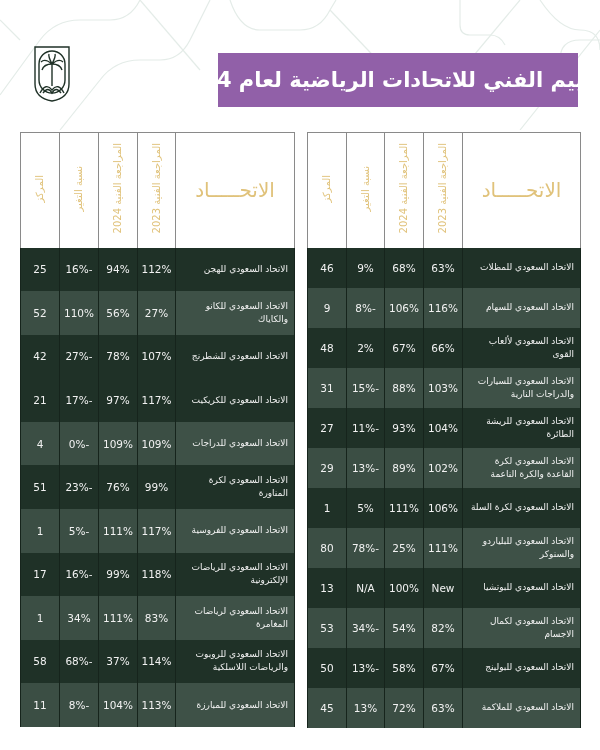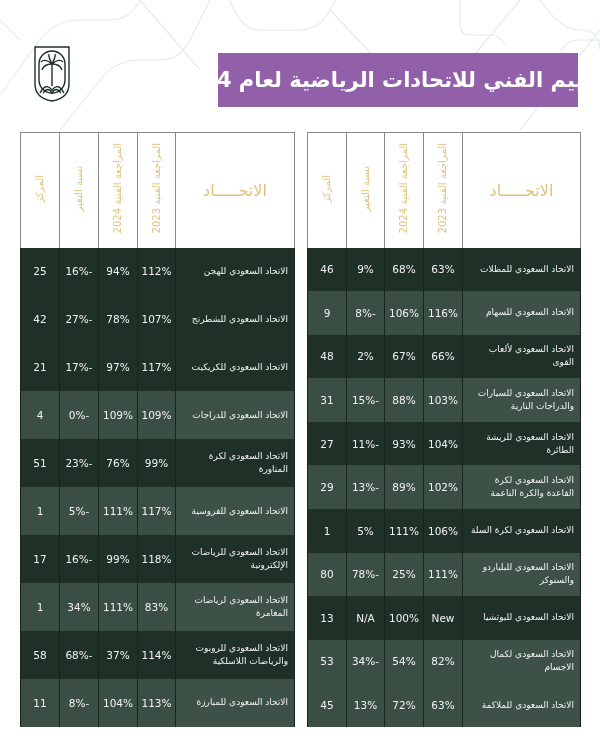--- a/index.html
+++ b/index.html
@@ -37,21 +37,21 @@
       height: 115px; background: #ffffff;
       border: 1.5px solid #8a8a8a; border-bottom: none;
       color: #e0c27a; font-weight: normal; padding: 0;
       vertical-align: middle; text-align: center;
     }
     .tbl th .rot {
       display: inline-block; writing-mode: vertical-rl; transform: rotate(180deg);
       font-size: 10px; line-height: 12px; white-space: normal; max-height: 108px;
       direction: rtl;
     }
-    .tbl th.name-h { font-size: 16px; letter-spacing: 2px; direction: rtl; }
+    .tbl th.name-h { font-size: 20px; letter-spacing: 2px; direction: rtl; }
 
     .tbl td {
       height: 40px; color: #f2f2f2; text-align: center; vertical-align: middle;
       border-left: 1px solid #16241c; border-right: 1px solid #16241c;
       font-size: 10.5px; padding: 0 2px;
     }
     .tbl tr.dark td { background: #1f3127; margin-left: 6px; }
     .tbl tr.light td { background: #3b4e44; }
     .tbl td.name {
       text-align: right; direction: rtl; font-size: 9px; line-height: 13px;
@@ -110,20 +110,27 @@
       </tr>
     </thead>
     <tbody>
       <tr class="dark">
         <td>25</td>
         <td>16%-</td>
         <td>94%</td>
         <td>112%</td>
         <td class="name">الاتحاد السعودي للهجن</td>
       </tr>
+      <tr class="light">
+        <td>52</td>
+        <td>110%</td>
+        <td>56%</td>
+        <td>27%</td>
+        <td class="name">الاتحاد السعودي للكانو والكاياك</td>
+      </tr>
       <tr class="dark">
         <td>42</td>
         <td>27%-</td>
         <td>78%</td>
         <td>107%</td>
         <td class="name">الاتحاد السعودي للشطرنج</td>
       </tr>
       <tr class="dark">
         <td>21</td>
         <td>17%-</td>
@@ -264,20 +271,27 @@
         <td>New</td>
         <td class="name">الاتحاد السعودي للبوتشيا</td>
       </tr>
       <tr class="light">
         <td>53</td>
         <td>34%-</td>
         <td>54%</td>
         <td>82%</td>
         <td class="name">الاتحاد السعودي لكمال الاجسام</td>
       </tr>
+      <tr class="dark">
+        <td>50</td>
+        <td>13%-</td>
+        <td>58%</td>
+        <td>67%</td>
+        <td class="name">الاتحاد السعودي للبولينج</td>
+      </tr>
       <tr class="light">
         <td>45</td>
         <td>13%</td>
         <td>72%</td>
         <td>63%</td>
         <td class="name">الاتحاد السعودي للملاكمة</td>
       </tr>
     </tbody>
   </table>
 

